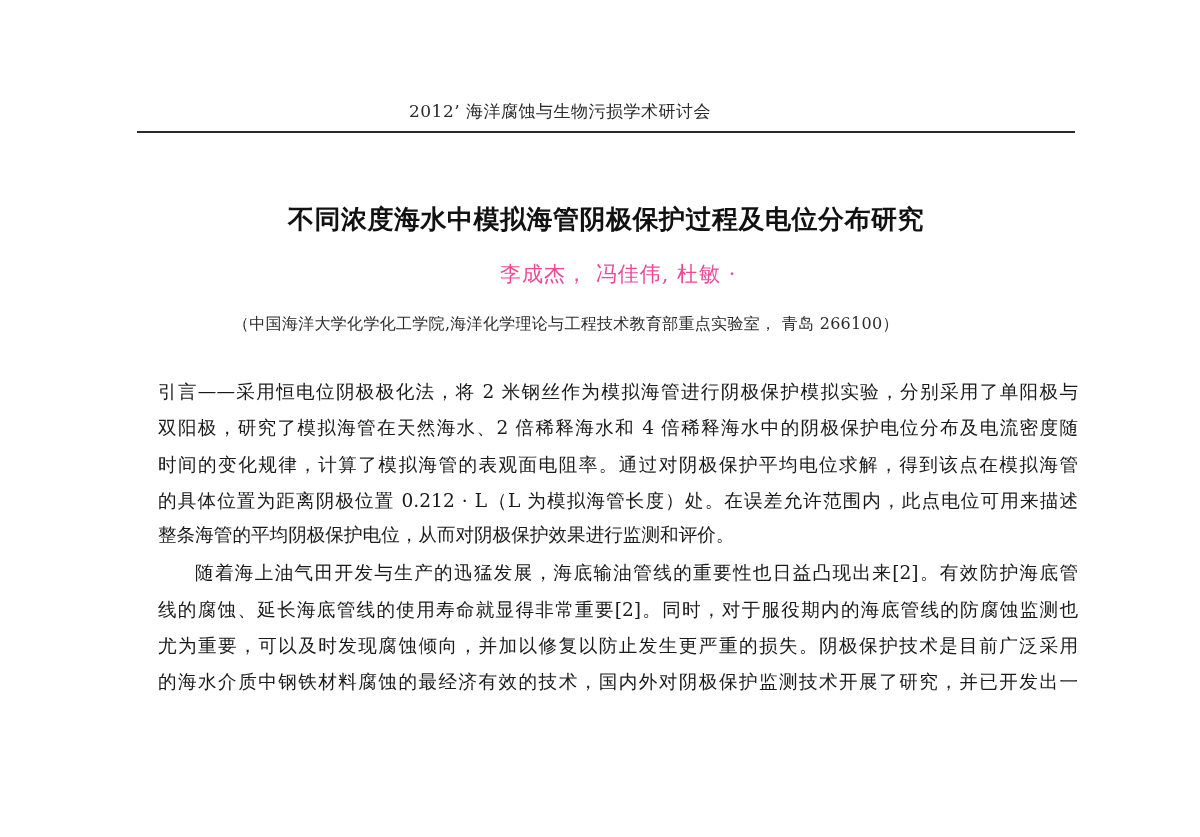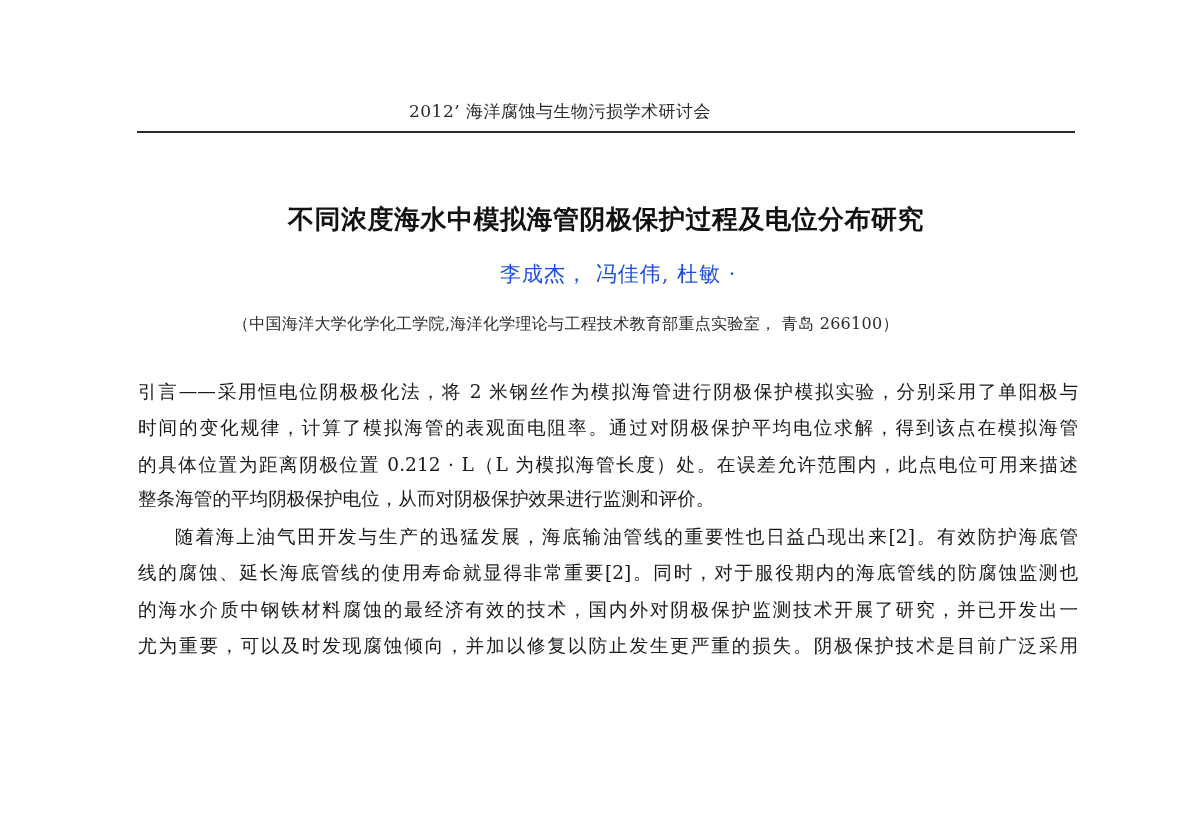--- a/index.html
+++ b/index.html
@@ -43,21 +43,21 @@
       font-weight: bold;
       font-size: 26px;
       letter-spacing: 0.5px;
       color: #111111;
     }
     .authors {
       position: absolute;
       left: 500px;
       top: 260px;
       font-size: 21px;
-      color: #1d4ed8;
+      color: #ec4899;
       letter-spacing: 1px;
     }
     .affiliation {
       position: absolute;
       left: 233px;
       top: 314px;
       font-size: 16px;
       color: #2a2a2a;
       letter-spacing: 0.3px;
     }
@@ -72,42 +72,44 @@
       font-size: 18.6px;
       line-height: 36.3px;
       text-align: justify;
       color: #1a1a1a;
     }
     .line {
       display: block;
       white-space: nowrap;
       text-align: justify;
       text-align-last: justify;
+      margin-left: 20px;
     }
     .line.last {
       text-align-last: left;
       font-family: Liberation Mono, monospace;
     }
   </style>
 </head>
 <body>
 
 <div class="running-header">2012’ 海洋腐蚀与生物污损学术研讨会</div>
 <div class="header-rule"></div>
 
 <div class="paper-title">不同浓度海水中模拟海管阴极保护过程及电位分布研究</div>
 <div class="authors">李成杰， 冯佳伟, 杜敏 ·</div>
 <div class="affiliation">（中国海洋大学化学化工学院,海洋化学理论与工程技术教育部重点实验室， 青岛  266100）</div>
 
 <div class="body-text">
   <p class="paragraph">
     <span class="line">引言——采用恒电位阴极极化法，将 2 米钢丝作为模拟海管进行阴极保护模拟实验，分别采用了单阳极与</span>
+    <span class="line">双阳极，研究了模拟海管在天然海水、2 倍稀释海水和 4 倍稀释海水中的阴极保护电位分布及电流密度随</span>
     <span class="line">时间的变化规律，计算了模拟海管的表观面电阻率。通过对阴极保护平均电位求解，得到该点在模拟海管</span>
     <span class="line">的具体位置为距离阴极位置 0.212 · L（L 为模拟海管长度）处。在误差允许范围内，此点电位可用来描述</span>
     <span class="line last">整条海管的平均阴极保护电位，从而对阴极保护效果进行监测和评价。</span>
   </p>
   <p class="paragraph">
     <span class="line" style="padding-left:37px">随着海上油气田开发与生产的迅猛发展，海底输油管线的重要性也日益凸现出来[2]。有效防护海底管</span>
     <span class="line">线的腐蚀、延长海底管线的使用寿命就显得非常重要[2]。同时，对于服役期内的海底管线的防腐蚀监测也</span>
+    <span class="line">尤为重要，可以及时发现腐蚀倾向，并加以修复以防止发生更严重的损失。阴极保护技术是目前广泛采用</span>
     <span class="line">的海水介质中钢铁材料腐蚀的最经济有效的技术，国内外对阴极保护监测技术开展了研究，并已开发出一</span>
-    <span class="line">尤为重要，可以及时发现腐蚀倾向，并加以修复以防止发生更严重的损失。阴极保护技术是目前广泛采用</span>
   </p>
 </div>
 
 </body></html>

